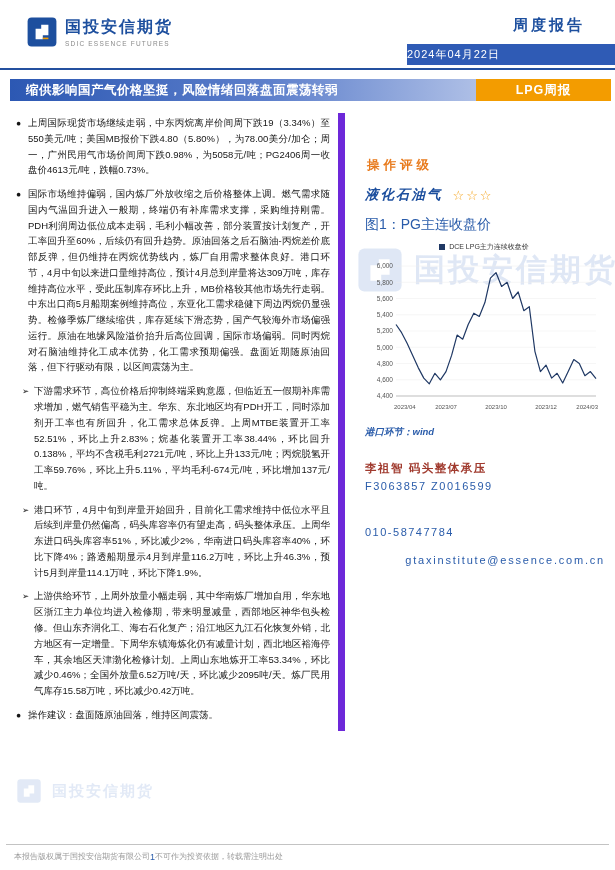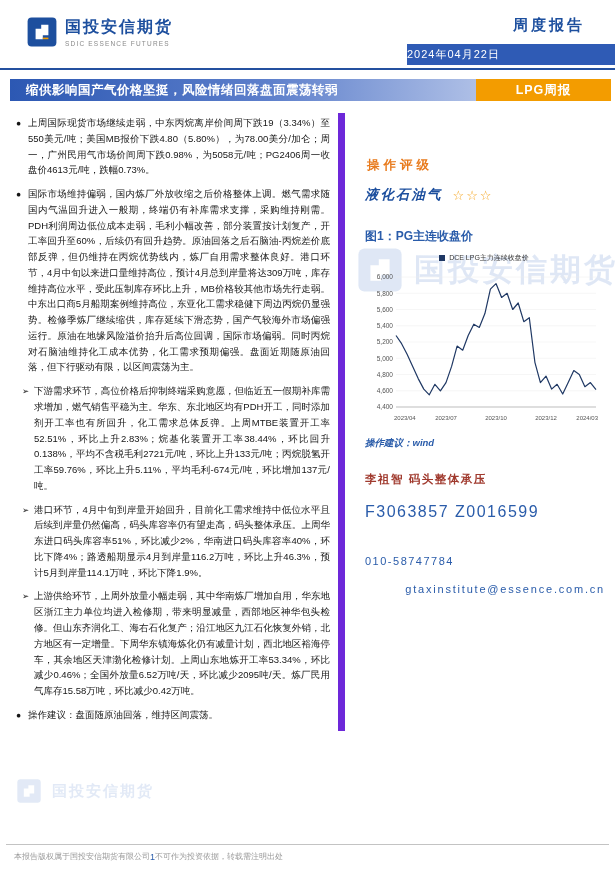--- a/index.html
+++ b/index.html
@@ -47,31 +47,31 @@
   .para.arrow { padding-left:6px; }
   .para .ptext { flex:1; }
 
   .right-col { flex:1; padding:44px 10px 0 20px; border-left:7px solid #6d28d9; }
   .rating-label { color:#e87a1c; font-weight:bold; font-size:12.5px; letter-spacing:4px;
     margin-left:2px; }
   .product-row { margin-top:12px; display:flex; align-items:center; }
   .product { color:#1d4f9e; font-weight:bold; font-style:italic; font-size:13.5px;
     letter-spacing:2px; }
   .stars { color:#f5a623; font-size:13px; margin-left:10px; letter-spacing:2px; }
-  .fig-caption { margin-top:24px; color:#2a5caa; font-size:12px; font-weight:bold; }
+  .fig-caption { margin-top:12px; color:#2a5caa; font-size:14px; font-weight:normal; }
   .chart-box { margin-top:8px; width:238px; }
   .legend { display:flex; align-items:center; justify-content:center; gap:4px;
     font-size:7px; color:#333; margin-bottom:2px; }
   .legend-swatch { width:6px; height:6px; background:#1f3864; display:inline-block; }
   #chart-svg { width:238px; height:160px; display:block; }
   .source { margin-top:12px; color:#2a5caa; font-size:9.5px; font-style:italic;
     font-weight:bold; }
   .analyst { margin-top:22px; color:#a03a2e; font-weight:bold; font-size:11.5px;
     letter-spacing:1.5px; }
-  .analyst-ids { margin-top:16px; color:#2a5caa; font-size:16px; letter-spacing:1.5px; }
+  .analyst-ids { margin-top:4px; color:#2a5caa; font-size:11px; letter-spacing:1.5px; }
   .phone { margin-top:34px; color:#2a5caa; font-size:11px; letter-spacing:1.5px; }
   .email { display:block; margin-top:16px; color:#2a5caa; font-size:11px;
     letter-spacing:1.8px; text-decoration:none;text-align:right; }
 
   footer { position:absolute; z-index:1; bottom:8px; left:0; right:0; }
   .footer-rule { height:1px; background:#c3c3c3; margin:0 6px 6px 6px; }
   .footer-row { display:flex; justify-content:flex-start; align-items:center;
     padding:0 14px; font-size:8px; color:#9a9a9a; }
   .page-num { color:#2a5caa; font-size:9px; }
 </style>
@@ -182,21 +182,21 @@
             <line x1="31" x2="231" y1="142" y2="142" stroke="#aaa" stroke-width="0.7"></line>
             <text y="155" font-size="6" fill="#555" x="29" text-anchor="start">2023/04</text>
             <text y="155" font-size="6" fill="#555" x="81" text-anchor="middle">2023/07</text>
             <text y="155" font-size="6" fill="#555" x="131" text-anchor="middle">2023/10</text>
             <text y="155" font-size="6" fill="#555" x="181" text-anchor="middle">2023/12</text>
             <text y="155" font-size="6" fill="#555" x="233" text-anchor="end">2024/03</text>
             <polyline points="31.0,70.5 36.6,78.7 42.1,89.2 47.7,101.4 53.2,113.6 58.8,124.1 64.3,129.8 69.9,119.3 75.4,125.8 81.0,117.6 86.6,101.4 92.1,81.1 97.7,85.2 103.2,70.5 108.8,59.2 114.3,62.4 119.9,48.6 125.4,24.2 131.0,18.6 136.6,32.4 142.1,28.3 147.7,44.5 153.2,38.0 158.8,56.7 164.3,52.7 169.9,97.3 175.4,117.6 181.0,111.1 186.6,124.1 192.1,119.3 197.7,129.0 203.2,117.6 208.8,105.5 214.3,109.5 219.9,121.7 225.4,117.6 231.0,124.7" fill="none" stroke="#1f3864" stroke-width="1.2" stroke-linejoin="round"></polyline>
           </svg>
       </div>
 
-      <div class="source">操作建议：wind</div>
+      <div class="source">港口环节：wind</div>
       <div class="analyst">李祖智 码头整体承压</div>
       <div class="analyst-ids">F3063857 Z0016599</div>
       <div class="phone">010-58747784</div>
       <a class="email" href="#">gtaxinstitute@essence.com.cn</a>
     </div>
   </div>
 
   <footer>
     <div class="footer-rule"></div>
     <div class="footer-row">

